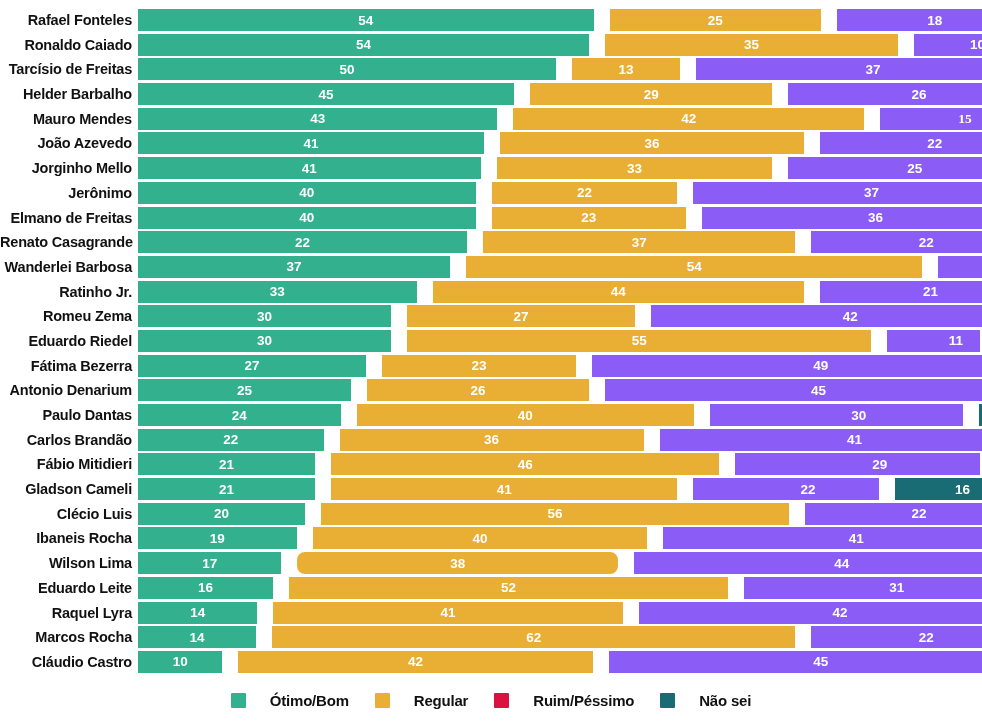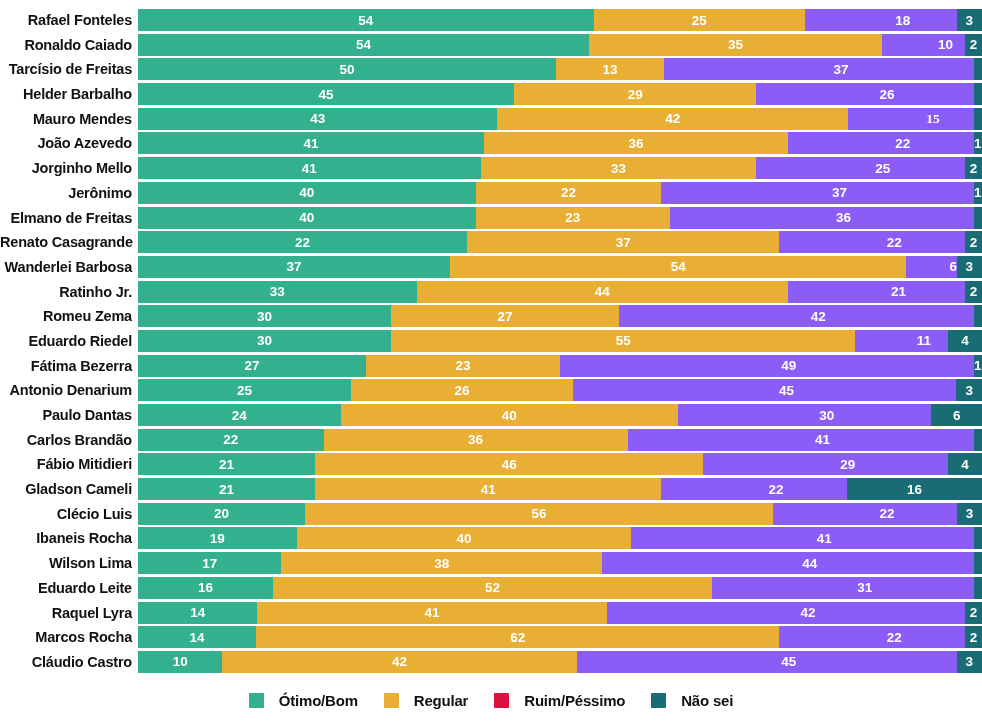--- a/index.html
+++ b/index.html
@@ -50,20 +50,21 @@
     letter-spacing: -0.2px;
     white-space: nowrap;
     overflow: hidden;
   }
 
   .row-bar {
     flex: 1 1 auto;
     display: flex;
     height: 26px;
     overflow: hidden;
+    gap: 16px;
   }
 
   .seg {
     height: 22px;
     display: flex;
     align-items: center;
     justify-content: center;
     font-size: 13.5px;
     font-weight: 700;
     color: #ffffff;
@@ -87,21 +88,21 @@
     width: 982px;
     display: flex;
     justify-content: center;
     align-items: center;
     gap: 26px;
   }
 
   .legend-item {
     display: flex;
     align-items: center;
-    gap: 15px;
+    gap: 24px;
   }
 
   .legend-swatch {
     width: 15px;
     height: 15px;
     flex: 0 0 15px;
     border-radius: 1px;
   }
 
   .legend-label {
@@ -491,21 +492,21 @@
             <span class="seg-value hidden">1</span>
           </div>
         </div>
       </div>
       <div class="chart-row">
         <div class="row-label">Wilson Lima</div>
         <div class="row-bar">
           <div class="seg seg-otimo" style="flex: 0 0 17%; align-items: center;">
             <span class="seg-value">17</span>
           </div>
-          <div class="seg seg-regular" style="flex: 0 0 38%;">
+          <div class="seg seg-regular" style="flex: 0 0 38%; border-radius: 8px;">
             <span class="seg-value">38</span>
           </div>
           <div class="seg seg-ruim" style="flex: 0 0 44%;">
             <span class="seg-value">44</span>
           </div>
           <div class="seg seg-naosei" style="flex: 0 0 1%;">
             <span class="seg-value hidden">1</span>
           </div>
         </div>
       </div>

